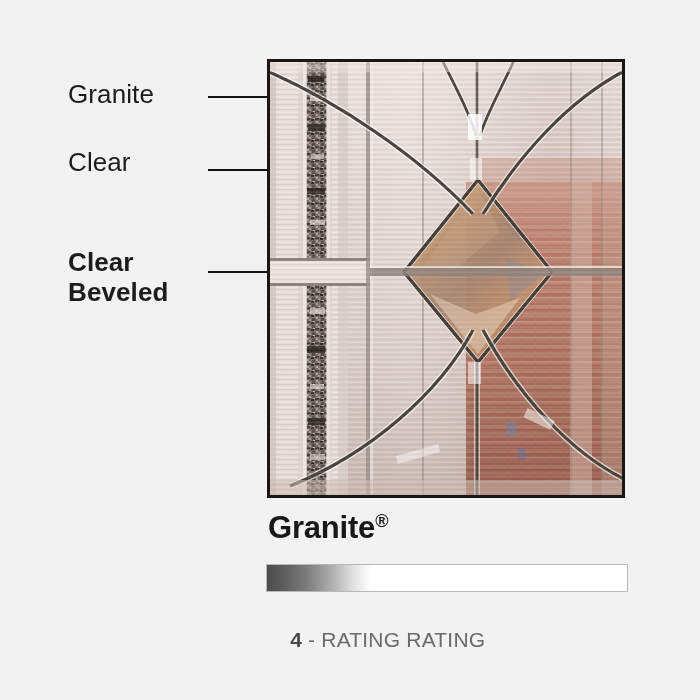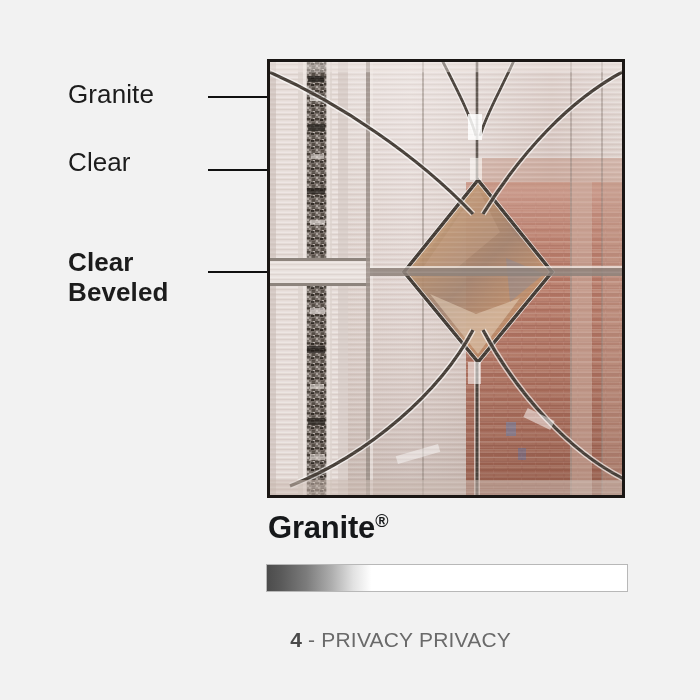--- a/index.html
+++ b/index.html
@@ -315,16 +315,16 @@
     </svg>
   </div>
 
   <div id="product-title">
     <span>Granite</span><span class="reg">®</span>
   </div>
 
   <div id="privacy-bar"></div>
 
   <div id="privacy-caption">
-    <span class="rating-num">4</span><span> - </span><span>PRIVACY PRIVACY</span>
+    <span class="rating-num">4</span><span> - </span><span>RATING RATING</span>
   </div>
 
 </div>
 
 </body></html>

